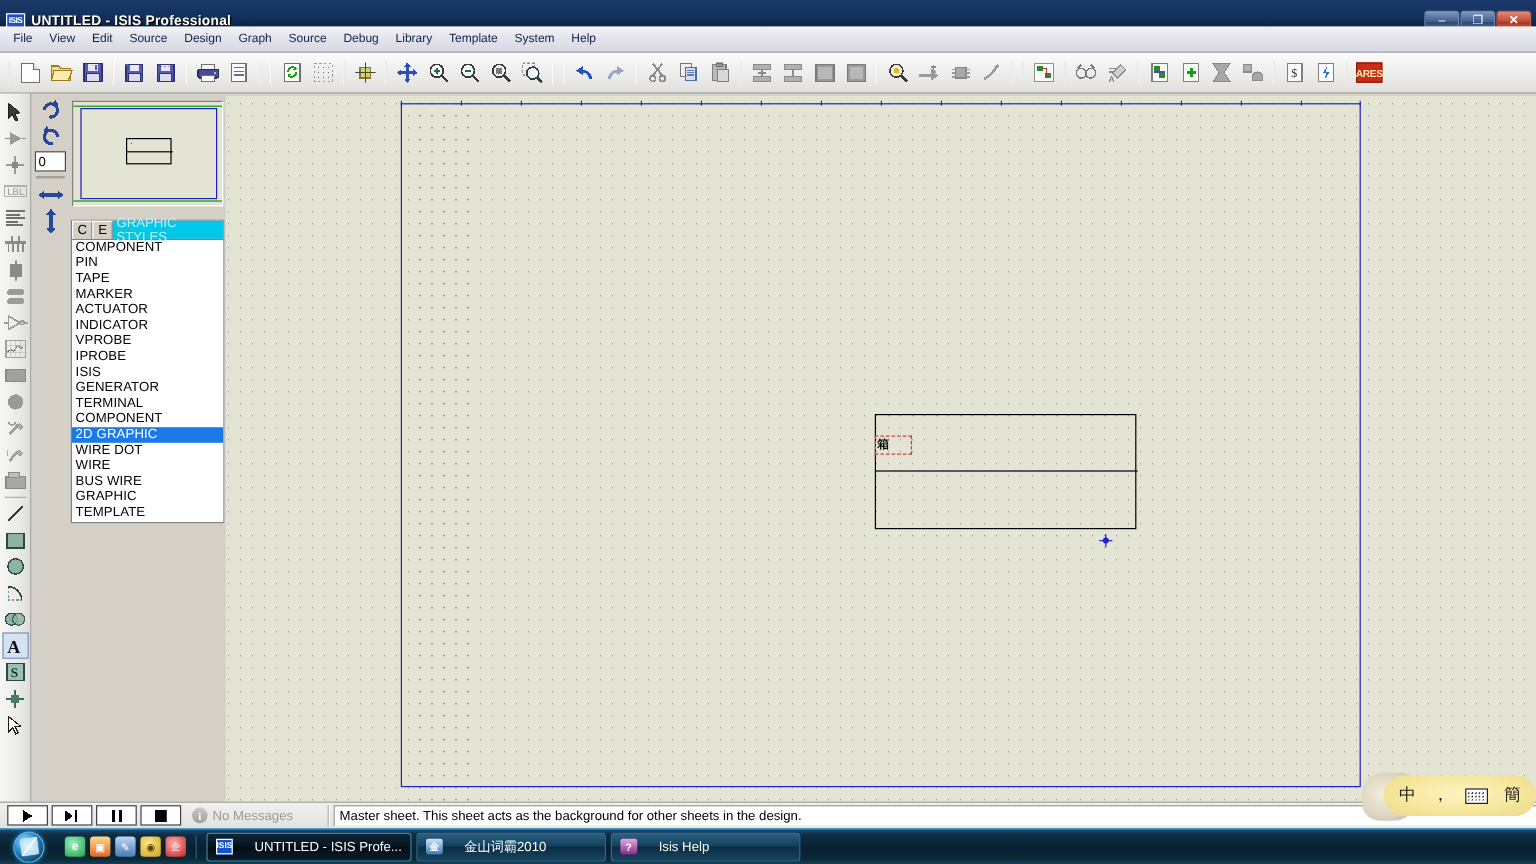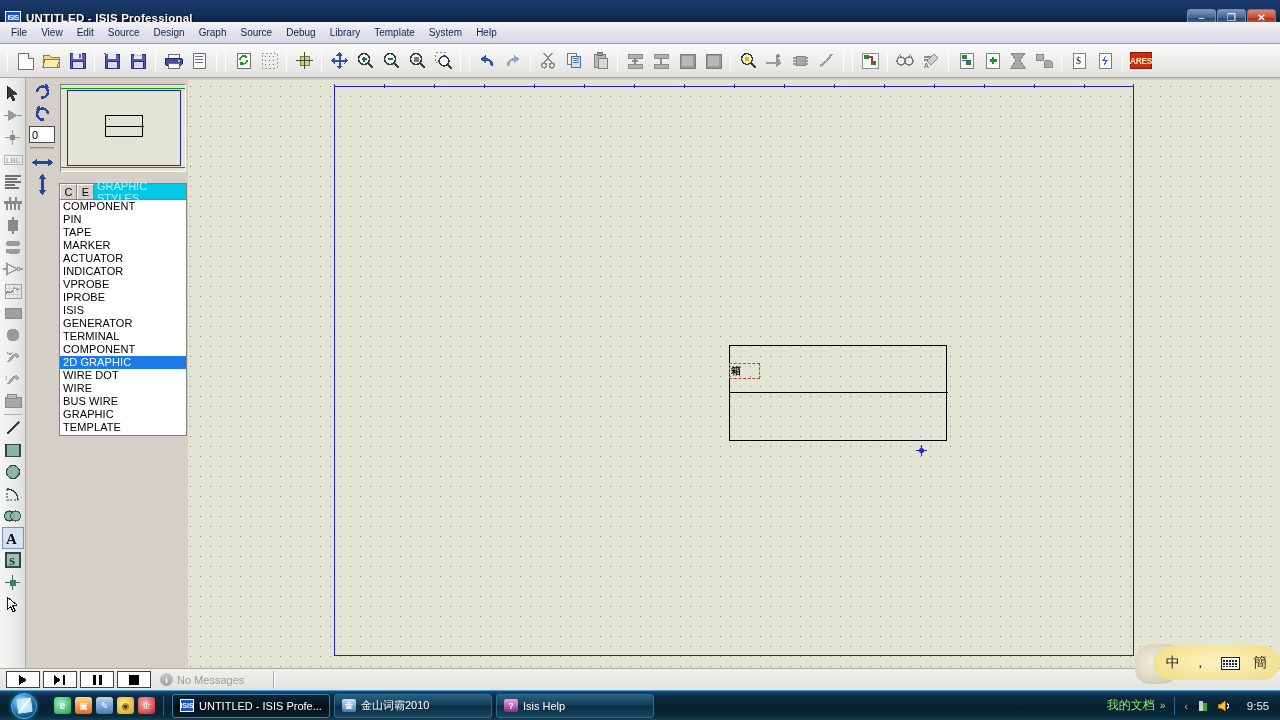--- a/index.html
+++ b/index.html
@@ -248,21 +248,21 @@
   }
   #qlaunch{ display:flex;align-items:center;gap:4px;margin-left:6px;margin-right:8px; }
   .ql{ width:17px;height:17px;border-radius:3px;display:flex;
        align-items:center;justify-content:center;font-size:10px;color:#fff; }
   #ql-sep{ width:3px;height:20px;
            border-left:1px solid #2b5f80;border-right:1px solid #0a2535; }
   .taskbtn{
     height:24px;min-width:158px;margin-right:4px;
     border:1px solid #2f6a8f;border-radius:3px;
     background:linear-gradient(180deg,#2a5f80 0%,#14405c 45%,#0b2c42 50%,#17455f 100%);
-    display:flex;align-items:center;padding:0 7px;gap:5px;
+    display:flex;align-items:center;padding:0 7px;gap:18px;
     color:#fff;font-size:11px;
   }
   .taskbtn.active{
     background:linear-gradient(180deg,#0d2536 0%,#06161f 45%,#030d14 50%,#0a1e2c 100%);
     border-color:#3c7ea3;
   }
   .tb-ico{ width:14px;height:13px;display:flex;align-items:center;
            justify-content:center;font-size:7px;font-weight:bold;flex-shrink:0; }
   .taskbtn-label{ white-space:nowrap;overflow:hidden;text-overflow:ellipsis; }
   #tray{
@@ -961,20 +961,21 @@
       <rect x="0" y="0" width="10" height="10" fill="#000"></rect>
     </svg>
   </div>
 
   <div id="msg-area">
     <div id="msg-icon">i</div>
     <span>No Messages</span>
   </div>
 
   <div id="status-sep"></div>
+  <div id="status-text">Master sheet. This sheet acts as the background for other sheets in the design.</div>
 </div>
 
 <div id="ime">
   <div id="ime-deco"></div>
   <div id="ime-pill">
     <div class="ime-btn">中</div>
     <div class="ime-btn">，</div>
     <div id="ime-kb">
       <div id="ime-kb-dots"></div>
     </div>
@@ -1017,34 +1018,13 @@
     <div class="taskbtn">
       <div class="tb-ico" style="background:linear-gradient(180deg,#cfe4f5,#3a7ab8);border-radius:2px;color:#fff;font-size:8px;">金</div>
       <span class="taskbtn-label">金山词霸2010</span>
     </div>
     <div class="taskbtn">
       <div class="tb-ico" style="background:linear-gradient(180deg,#e8a8e0,#8a2a8a);border-radius:2px;color:#fff;font-size:9px;">?</div>
       <span class="taskbtn-label">Isis Help</span>
     </div>
   </div>
 
-  <div id="tray">
-    <div id="lang-area">
-      <span>我的文档</span>
-      <span id="lang-chev">»</span>
-    </div>
-    <div id="tray-sep"></div>
-    <span style="color:#7fc0e8;font-size:11px;">‹</span>
-    <div class="tray-ico">
-      <svg width="14" height="14" viewBox="0 0 14 14">
-        <rect x="3" y="2" width="4" height="10" fill="#cfcfcf"></rect>
-        <rect x="7" y="4" width="4" height="8" fill="#3aa83a"></rect>
-      </svg>
-    </div>
-    <div class="tray-ico">
-      <svg width="15" height="14" viewBox="0 0 15 14">
-        <path d="M1 5h3l4-3v10l-4-3H1z" fill="#f0c040" stroke="#a07010" stroke-width="0.8"></path>
-        <path d="M10 4a4 4 0 0 1 0 6" stroke="#e8e8e8" stroke-width="1.2" fill="none"></path>
-      </svg>
-    </div>
-    <div id="clock">9:55</div>
-  </div>
 </div>
 
 </body></html>

